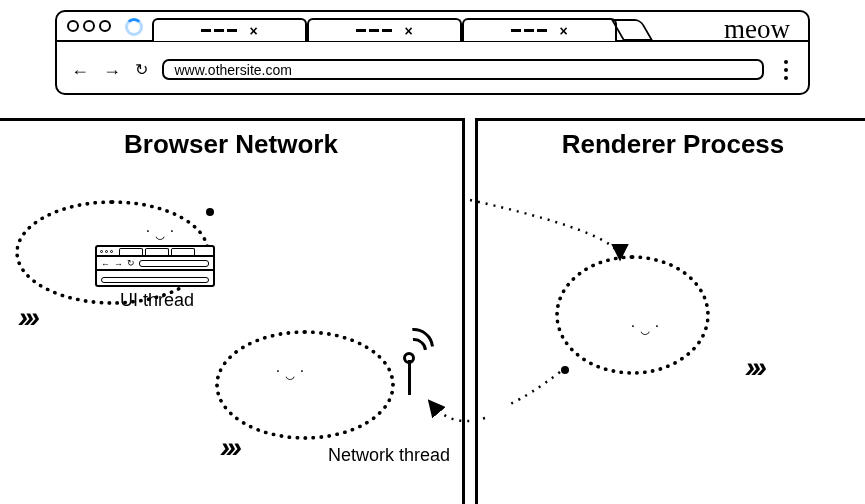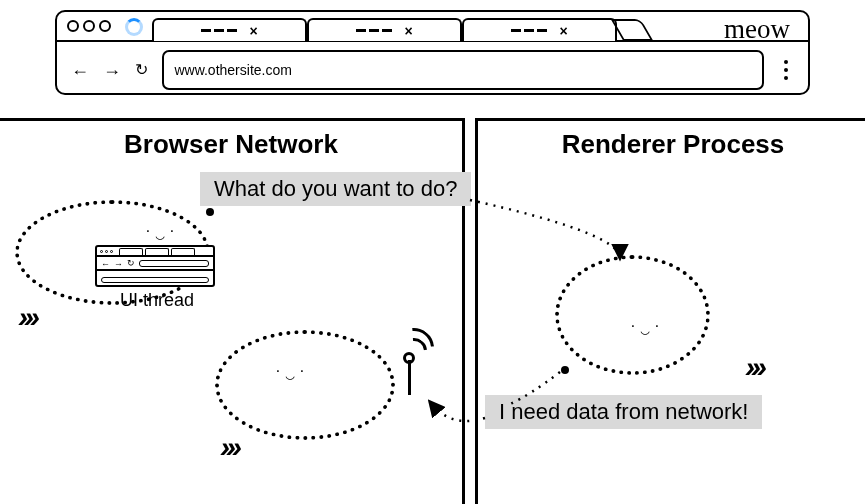--- a/index.html
+++ b/index.html
@@ -60,21 +60,21 @@
     position: absolute; right: 18px; top: 2px; font-size: 27px;
     font-family: "Comic Sans MS", cursive;
   }
   .chrome-toolbar {
     position: absolute; left: 0; right: 0; top: 30px; height: 55px;
     display: flex; align-items: center; padding: 0 14px; gap: 14px;
   }
   .navbtn { font-size: 18px; font-weight: bold; }
   .reload { font-size: 16px; }
   .urlbar {
-    flex: 1; height: 40px; border: 2px solid #000; border-radius: 7px;
+    flex: 1; height: 21px; border: 2px solid #000; border-radius: 7px;
     padding: 0 10px; display: flex; align-items: center; font-size: 14px;
   }
   .dotsmenu { display:flex; flex-direction:column; gap:4px; padding:0 6px;}
   .dotsmenu i { width:4px; height:4px; border-radius:50%; background:#000; display:block;}
 
   
   .procbox {
     position: absolute; top: 118px; height: 386px;
     border: 3px solid #000;
     border-bottom: none;
@@ -234,23 +234,22 @@
   </div>
 
   <div class="blob blob-wrk"></div>
   <div class="face face-wrk">· ‿ ·</div>
 
   <div class="chev chev1">›››</div>
   <div class="chev chev2">›››</div>
   <div class="chev chev3">›››</div>
 
   <div class="tlabel lab-ui">UI thread</div>
-
-  <div class="speech speech1">What do you want to do?</div>
-  <div class="speech speech2">I need data from network!</div>
+  <div class="tlabel lab-net">Network thread</div>
+
 
   <svg width="865" height="504" style="position:absolute;inset:0;pointer-events:none">
     <defs>
       <marker id="ah" viewBox="0 0 10 10" refX="8" refY="5" markerWidth="7" markerHeight="7" orient="auto-start-reverse">
         <path d="M0,0 L10,5 L0,10 z" fill="#000"></path>
       </marker>
     </defs>
 
     <circle cx="210" cy="212" r="4" fill="#000"></circle>
 

